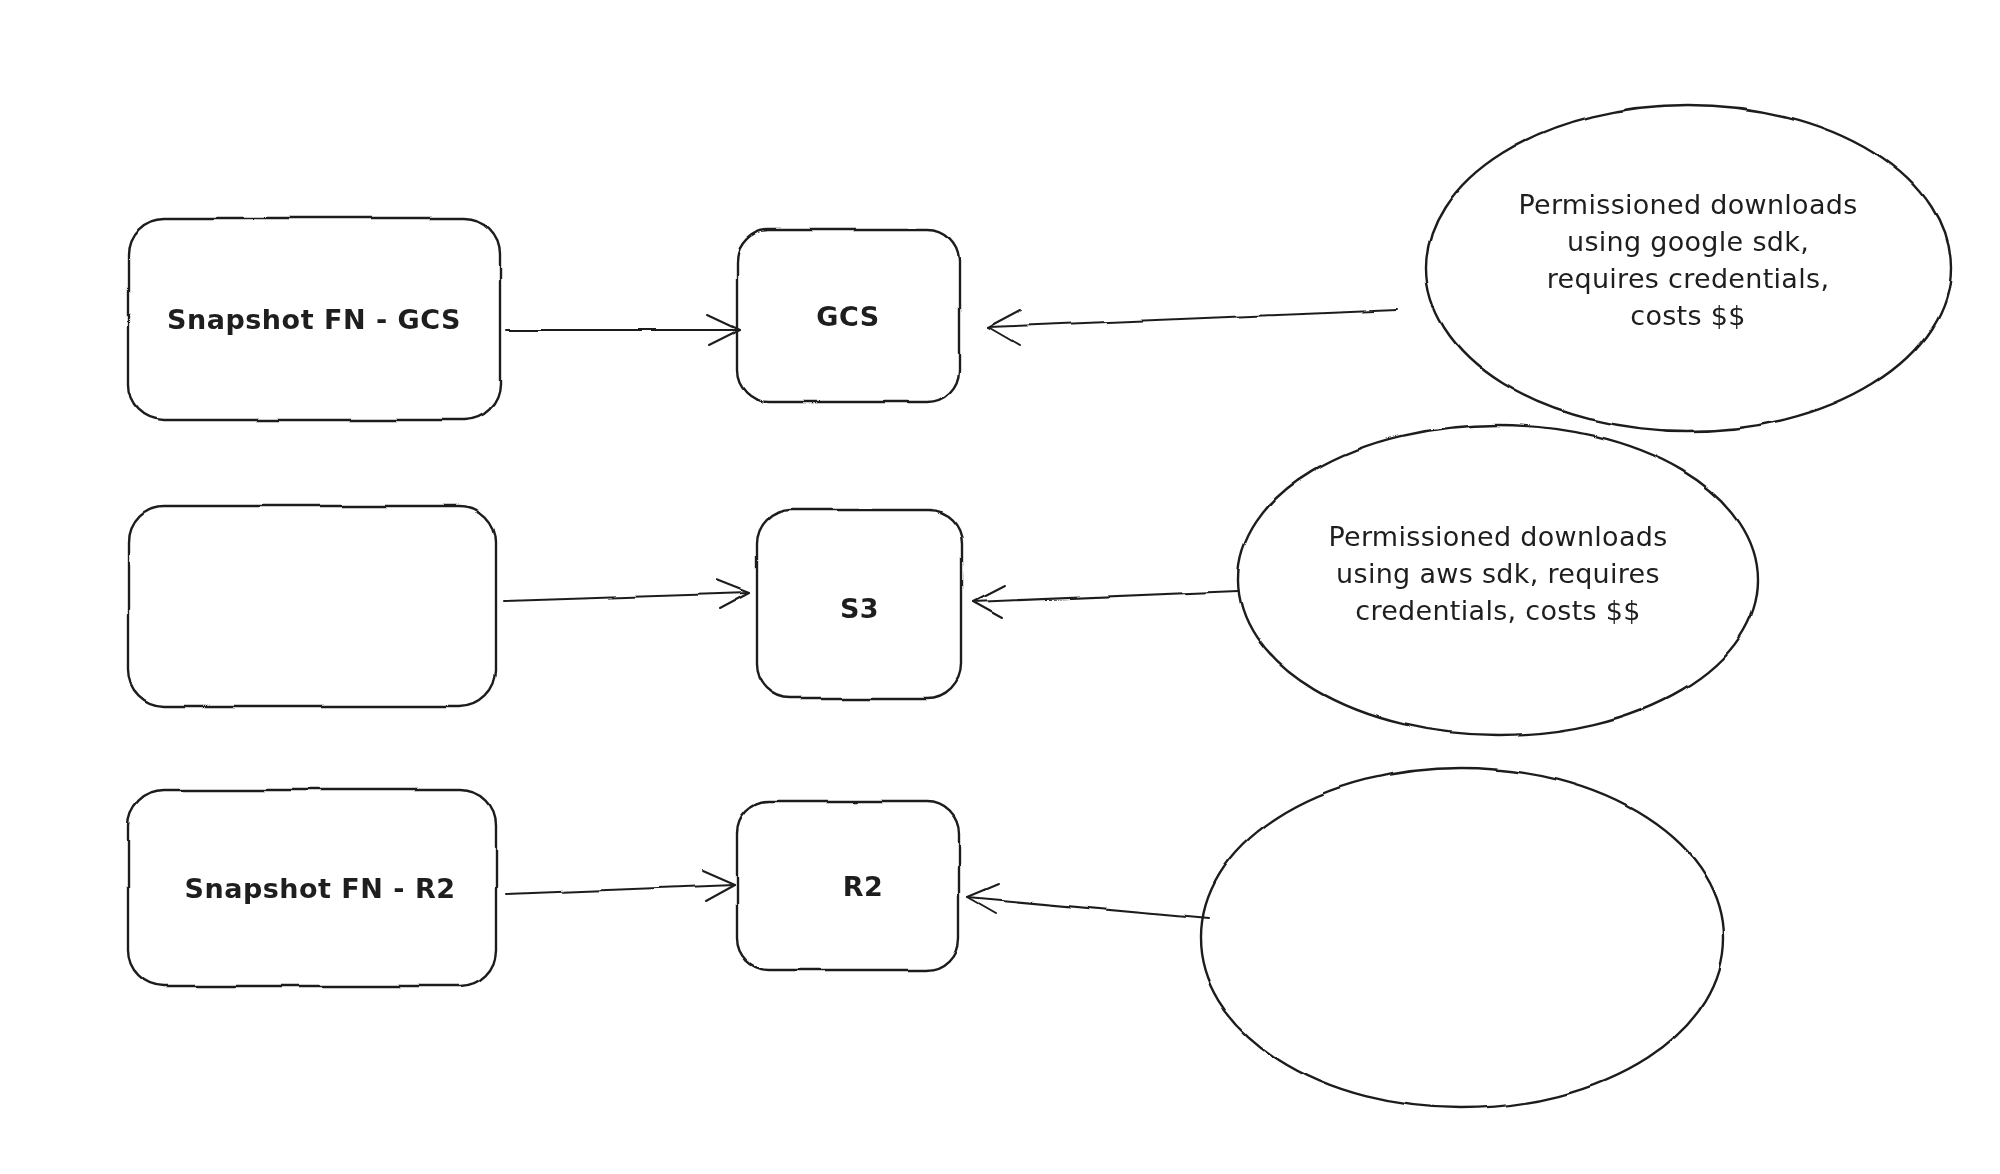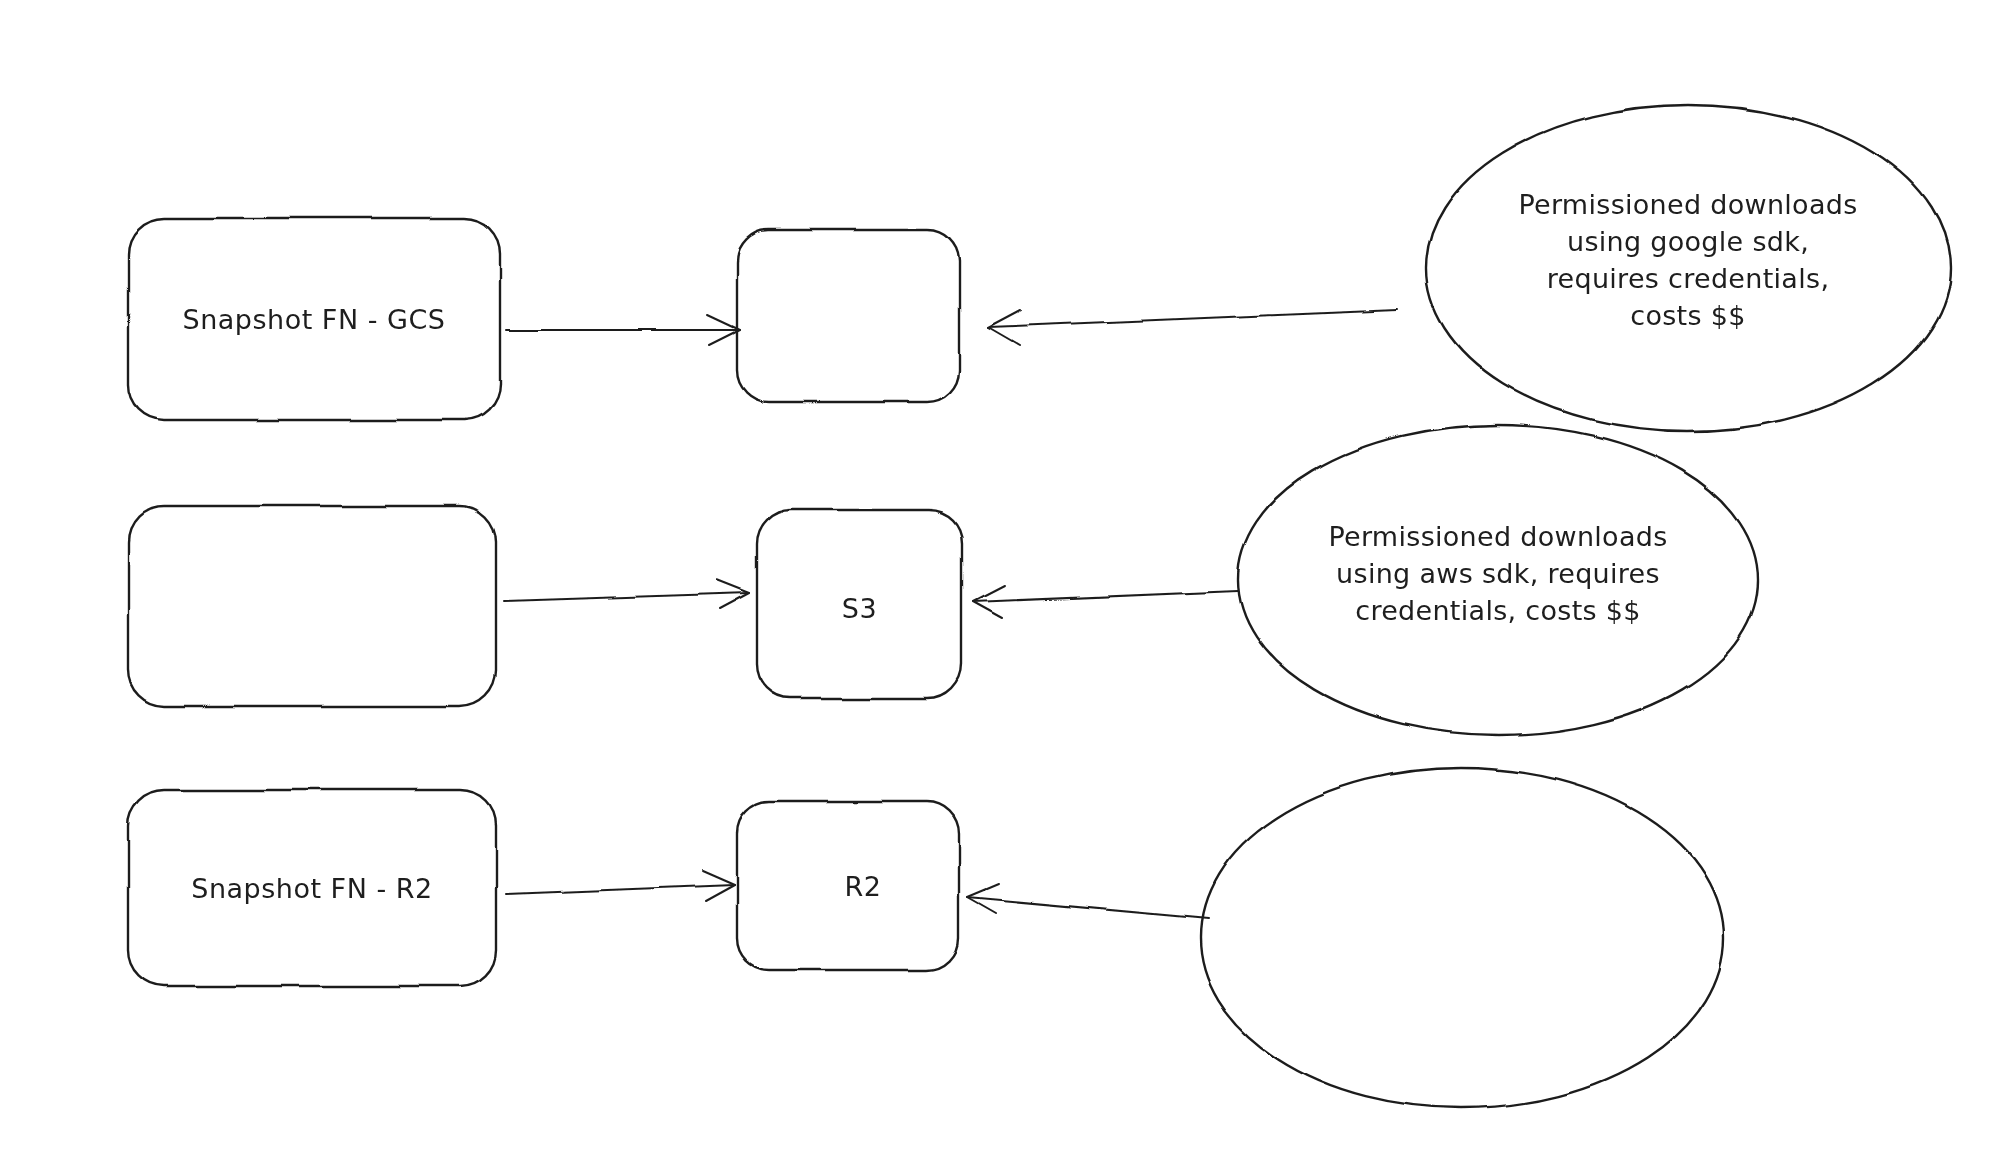--- a/index.html
+++ b/index.html
@@ -22,39 +22,40 @@
   .label {
     position: absolute;
     display: flex;
     align-items: center;
     justify-content: center;
     text-align: center;
     font-size: 27px;
     letter-spacing: 0.5px;
     color: #1e1e1e;
     pointer-events: none;
+    font-weight: bold;
   }
   .note {
     position: absolute;
     display: flex;
     flex-direction: column;
     align-items: center;
     justify-content: center;
     text-align: left;
     font-size: 27px;
     letter-spacing: 0.3px;
     color: #1e1e1e;
     pointer-events: none;
   }
   .note span { display: block; line-height: 37px; }
 
   
   .lbl-src-1 { left: 128px; top: 218px; width: 372px; height: 202px; }
   .lbl-src-2 { left: 128px; top: 506px; width: 368px; height: 200px; }
-  .lbl-src-3 { left: 128px; top: 790px; width: 368px; height: 196px; }
+  .lbl-src-3 { left: 136px; top: 790px; width: 368px; height: 196px; }
   
   .lbl-tgt-1 { left: 737px; top: 230px; width: 222px; height: 172px; }
   .lbl-tgt-2 { left: 757px; top: 510px; width: 205px; height: 196px; }
   .lbl-tgt-3 { left: 737px; top: 802px; width: 252px; height: 168px; }
   
   .note-1 { left: 1458px; top: 186px; width: 460px; }
   .note-2 { left: 1268px; top: 518px; width: 460px; }
   .note-3 { left: 1232px; top: 896px; width: 460px; }
 </style>
 </head>
@@ -104,20 +105,21 @@
       <rect class="shape" x="737" y="802" width="222" height="168" rx="32"></rect>
       <g>
         <line class="shape thin" x1="1208" y1="919" x2="968" y2="897"></line>
         <polyline class="shape thin" points="999,884 968,897 996,913"></polyline>
       </g>
       <ellipse class="shape" cx="1462" cy="938" rx="262" ry="170"></ellipse>
     </g>
   </svg>
 
   <div class="label lbl-src-1">Snapshot FN - GCS</div>
+  <div class="label lbl-tgt-1">GCS</div>
   <div class="note note-1">
     <span>Permissioned downloads</span>
     <span>using google sdk,</span>
     <span>requires credentials,</span>
     <span>costs $$</span>
   </div>
 
   <div class="label lbl-tgt-2">S3</div>
   <div class="note note-2">
     <span>Permissioned downloads</span>

